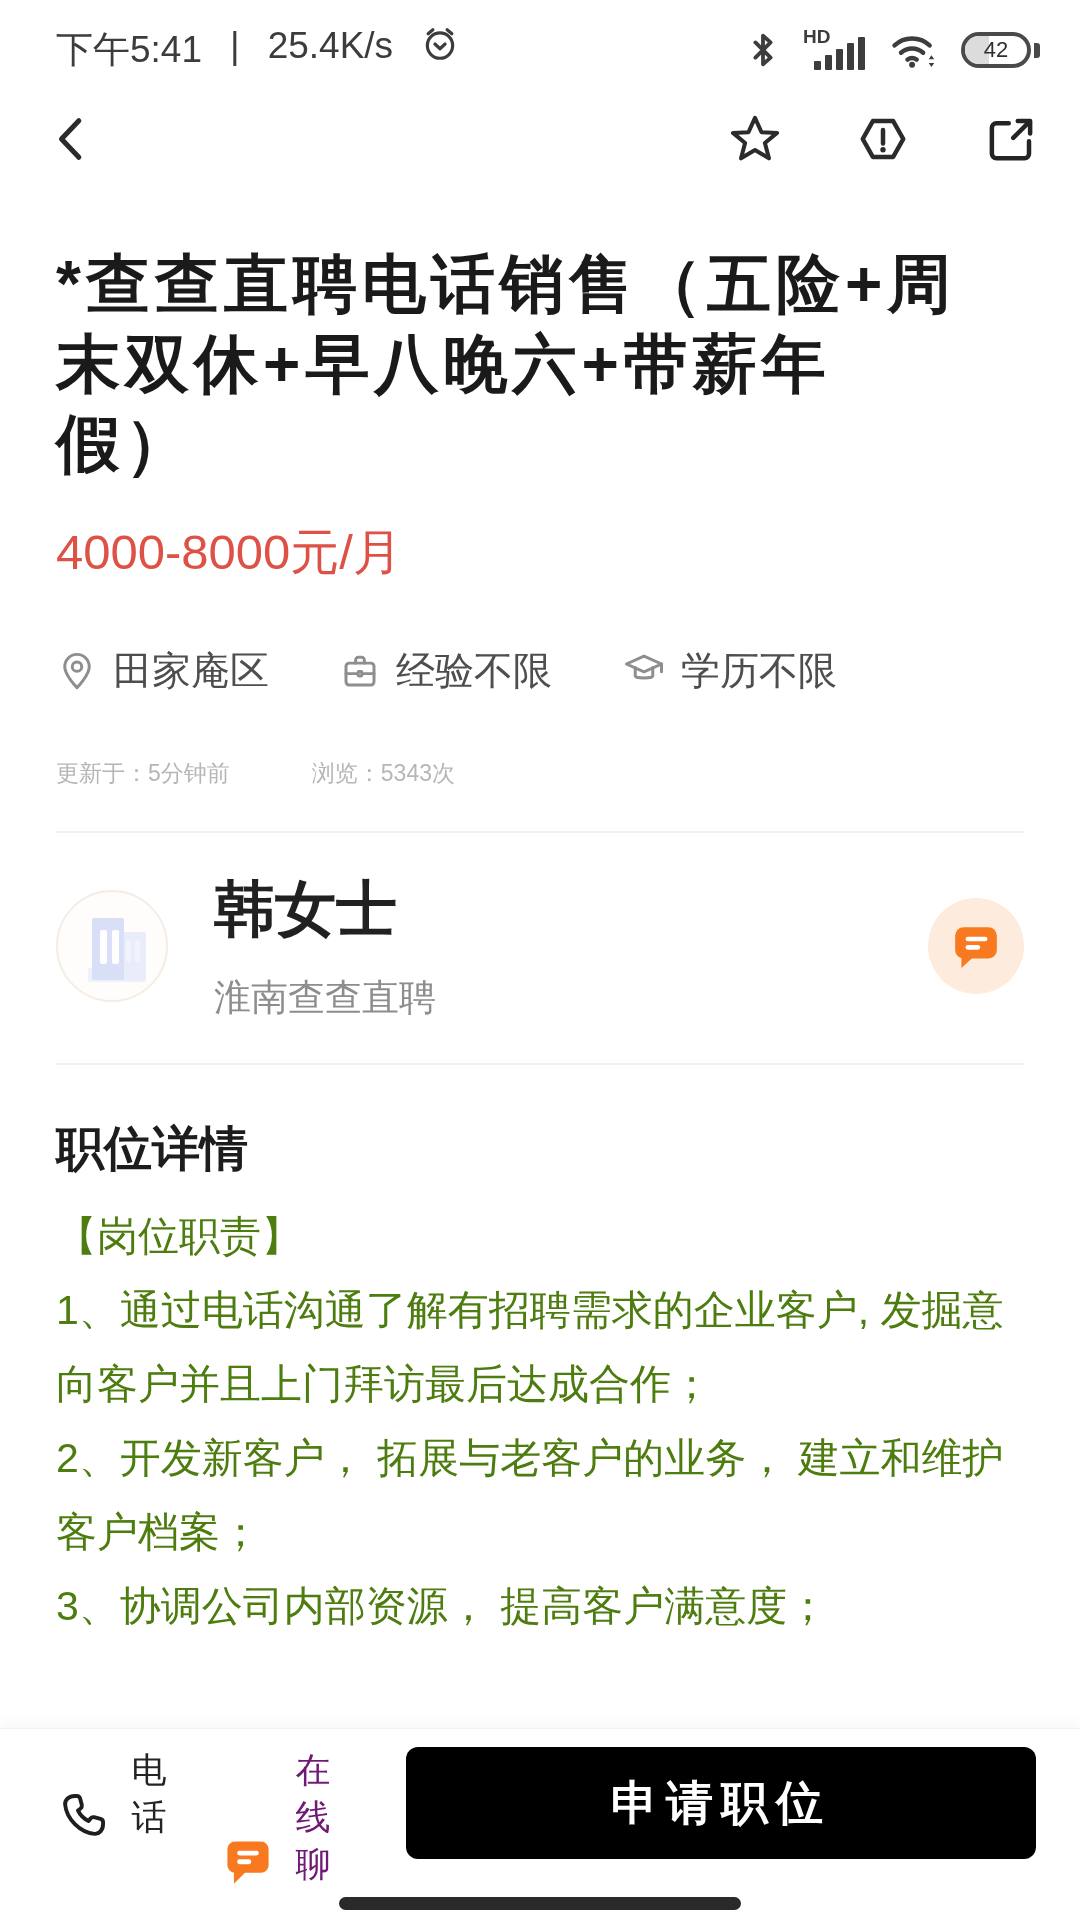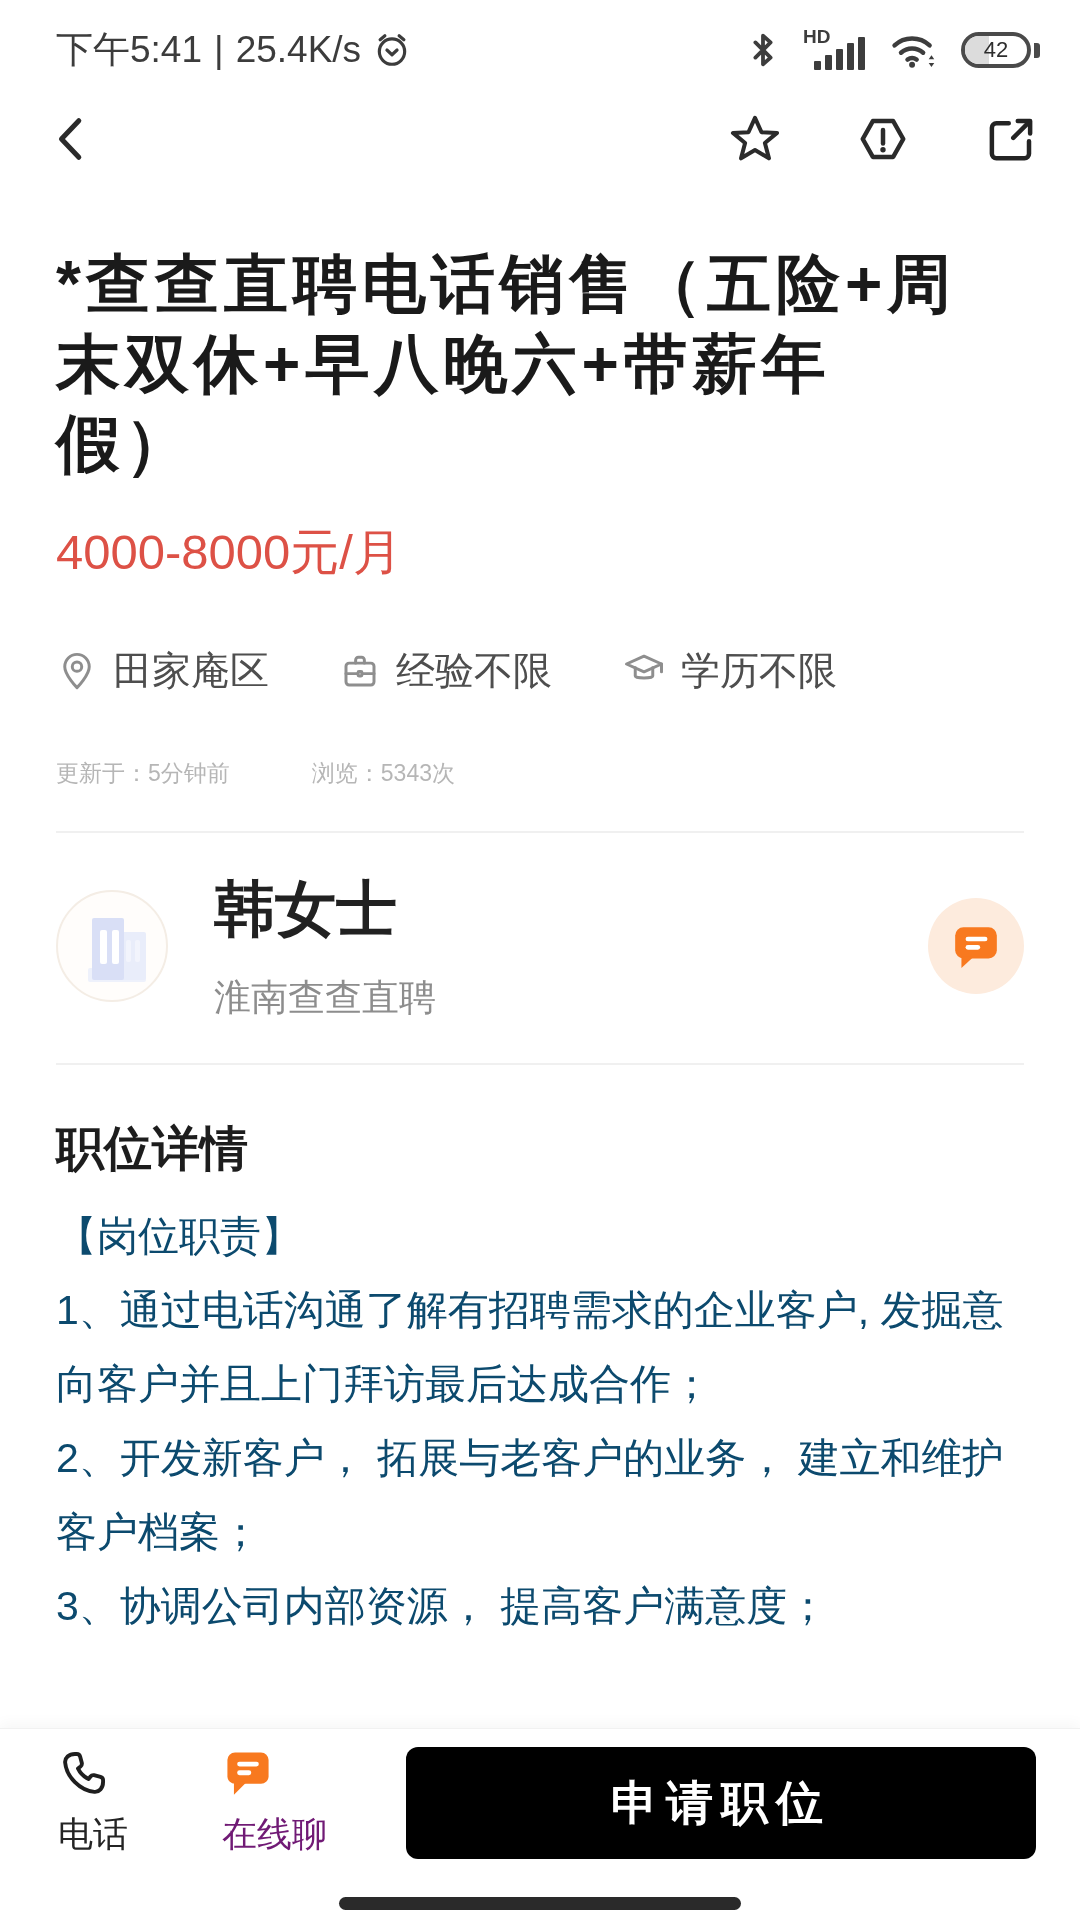--- a/index.html
+++ b/index.html
@@ -5,21 +5,21 @@
   * { margin:0; padding:0; box-sizing:border-box; }
   html,body { background:#888; }
   .page {
     width:1080px; height:1920px; position:relative; overflow:hidden;
     background:#ffffff; margin:0 auto;
     font-family:"Liberation Sans","DejaVu Sans",sans-serif;
     color:#1b1b1b;
   }
   
   .status-bar { height:86px; display:flex; align-items:center; justify-content:space-between; padding:14px 40px 0 56px; }
-  .sb-left { display:flex; align-items:center; gap:12px; font-size:37px; font-weight:500; color:#3c3c3c; }
+  .sb-left { display:flex; align-items:flex-start; gap:28px; font-size:37px; font-weight:500; color:#3c3c3c; }
   .sb-right { display:flex; align-items:center; gap:24px; }
   .hd-group { position:relative; width:62px; height:48px; }
   .hd-label { position:absolute; left:0; top:0; font-size:19px; font-weight:700; color:#3d3d3d;text-align:center; }
   .bars { position:absolute; right:0; bottom:4px; display:flex; align-items:flex-end; gap:4px; }
   .bars i { display:block; width:7px; background:#3d3d3d; border-radius:1px; }
   .battery-wrap { display:flex; align-items:center; }
   .battery { position:relative; width:70px; height:36px; border:4px solid #4a4a4a; border-radius:18px; display:flex; align-items:center; justify-content:center; overflow:hidden; background:#fff; }
   .battery-fill { position:absolute; left:0; top:0; bottom:0; width:24px; background:#dcdcdc; }
   .battery-text { position:relative; font-size:22px; color:#2e2e2e; z-index:1; }
   .battery-nub { width:6px; height:15px; background:#4a4a4a; border-radius:0 3px 3px 0; margin-left:3px; }
@@ -37,30 +37,30 @@
   .divider { height:2px; background:#f0f0f0; }
   .divider.mt { margin-top:42px; }
   .recruiter { display:flex; align-items:center; padding:36px 0 40px; }
   .avatar { width:112px; height:112px; border-radius:50%; border:2px solid #f4ede5; background:#fffdfb; display:flex; align-items:center; justify-content:center; overflow:hidden; flex:none; }
   .r-info { margin-left:46px; flex:1; }
   .r-name { font-size:61px; font-weight:700; color:#212121; }
   .r-company { margin-top:22px; font-size:37px; color:#8d8d8d; }
   .chat-circle { width:96px; height:96px; border-radius:50%; background:#fdebdd; border:none; display:flex; align-items:center; justify-content:center; cursor:pointer; flex:none; }
   .section-heading { font-size:48px; font-weight:700; color:#1d1d1d; }
   .jd-heading { margin-top:52px; }
-  .jd-text { margin-top:18px; font-size:41px; color:#0c4a6e; line-height:74px; }
+  .jd-text { margin-top:18px; font-size:41px; color:#4d7c0f; line-height:74px; }
   .jd-text p { margin:0; }
   .jd-text p.gap-top { margin-top:74px; }
   .expand { margin-top:22px; display:inline-flex; align-items:center; gap:12px; font-size:41px; color:#2c7fe0; background:none; border:none; cursor:pointer; }
   .addr-heading { margin-top:46px; }
   
   .bottom-bar { position:absolute; left:0; right:0; bottom:0; height:192px; background:#fff;
     border-top:1px solid #f1f1f1; box-shadow:0 -4px 14px rgba(0,0,0,0.04);
     display:flex; align-items:flex-start; padding:18px 44px 0 58px; z-index:5; }
-  .action { display:flex; flex-direction:column; align-items:flex-start; gap:12px; width:118px; background:none; border:none; cursor:pointer; }
+  .action { display:flex; flex-direction:row; align-items:flex-end; gap:12px; width:118px; background:none; border:none; cursor:pointer; }
   .action + .action { margin-left:46px; }
   .action-label { font-size:35px; color:#242424; }
   .action-label.orange { color:#701a75; }
   .apply-btn { flex:1; margin-left:66px; height:112px; background:#000000; border:none; border-radius:12px;
     color:#fff; font-size:47px; font-weight:700; letter-spacing:8px;
     display:flex; align-items:center; justify-content:center; cursor:pointer;
     font-family:"Liberation Sans","DejaVu Sans",sans-serif; }
   .home-indicator { position:absolute; left:50%; transform:translateX(-50%); bottom:10px;
     width:402px; height:13px; border-radius:7px; background:#2a2a2a; z-index:6; }
   svg { display:block; }

